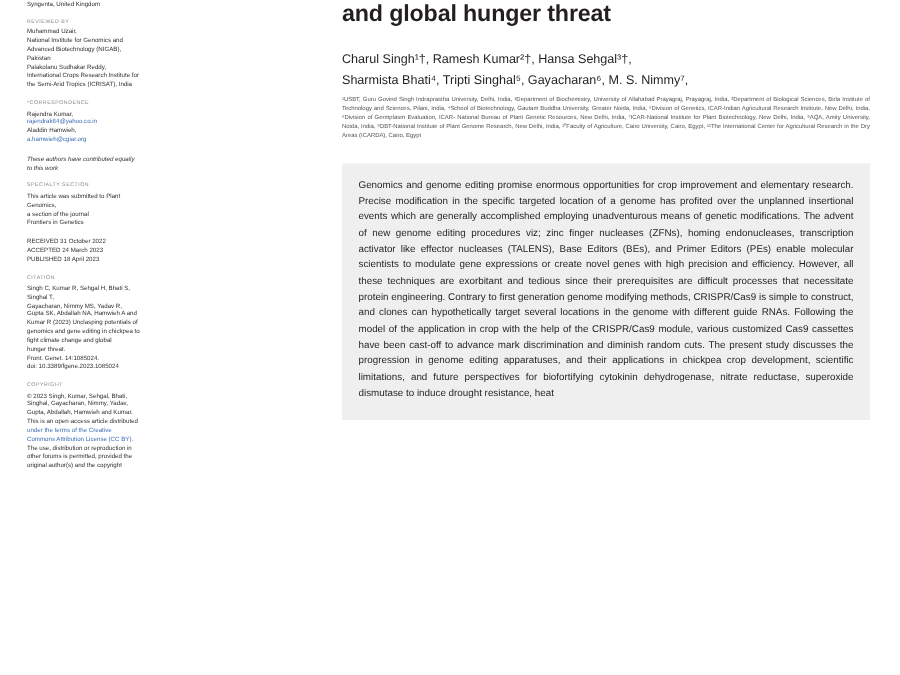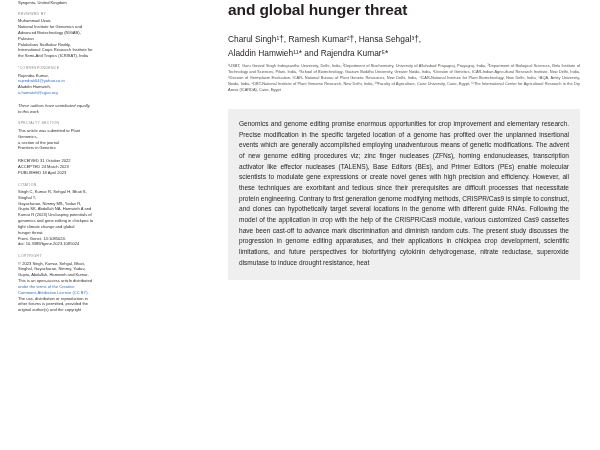--- a/index.html
+++ b/index.html
@@ -175,21 +175,21 @@
     </div>
 
   </div>
 
   <div class="main">
 
     <h1 class="title">and global hunger threat</h1>
 
     <div class="authors">
       <div>Charul Singh¹†, Ramesh Kumar²†, Hansa Sehgal³†,</div>
-      <div>Aladdin Hamwieh¹¹* and Rajendra Kumar⁵*</div>
+      <div>Sharmista Bhati⁴, Tripti Singhal⁵, Gayacharan⁶, M. S. Nimmy⁷,</div>
     </div>
 
     <div class="affil">¹USBT, Guru Govind Singh Indraprastha University, Delhi, India, ²Department of Biochemistry, University of Allahabad Prayagraj, Prayagraj, India, ³Department of Biological Sciences, Birla Institute of Technology and Sciences, Pilani, India, ⁴School of Biotechnology, Gautam Buddha University, Greater Noida, India, ⁵Division of Genetics, ICAR-Indian Agricultural Research Institute, New Delhi, India, ⁶Division of Germplasm Evaluation, ICAR- National Bureau of Plant Genetic Resources, New Delhi, India, ⁷ICAR-National Institute for Plant Biotechnology, New Delhi, India, ⁸AQA, Amity University, Noida, India, ⁹DBT-National Institute of Plant Genome Research, New Delhi, India, ¹⁰Faculty of Agriculture, Cairo University, Cairo, Egypt, ¹¹The International Center for Agricultural Research in the Dry Areas (ICARDA), Cairo, Egypt</div>
 
     <div class="abstract-wrap">
       <p class="abstract">Genomics and genome editing promise enormous opportunities for crop improvement and elementary research. Precise modification in the specific targeted location of a genome has profited over the unplanned insertional events which are generally accomplished employing unadventurous means of genetic modifications. The advent of new genome editing procedures viz; zinc finger nucleases (ZFNs), homing endonucleases, transcription activator like effector nucleases (TALENS), Base Editors (BEs), and Primer Editors (PEs) enable molecular scientists to modulate gene expressions or create novel genes with high precision and efficiency. However, all these techniques are exorbitant and tedious since their prerequisites are difficult processes that necessitate protein engineering. Contrary to first generation genome modifying methods, CRISPR/Cas9 is simple to construct, and clones can hypothetically target several locations in the genome with different guide RNAs. Following the model of the application in crop with the help of the CRISPR/Cas9 module, various customized Cas9 cassettes have been cast-off to advance mark discrimination and diminish random cuts. The present study discusses the progression in genome editing apparatuses, and their applications in chickpea crop development, scientific limitations, and future perspectives for biofortifying cytokinin dehydrogenase, nitrate reductase, superoxide dismutase to induce drought resistance, heat</p>
     </div>
 
   </div>
 

